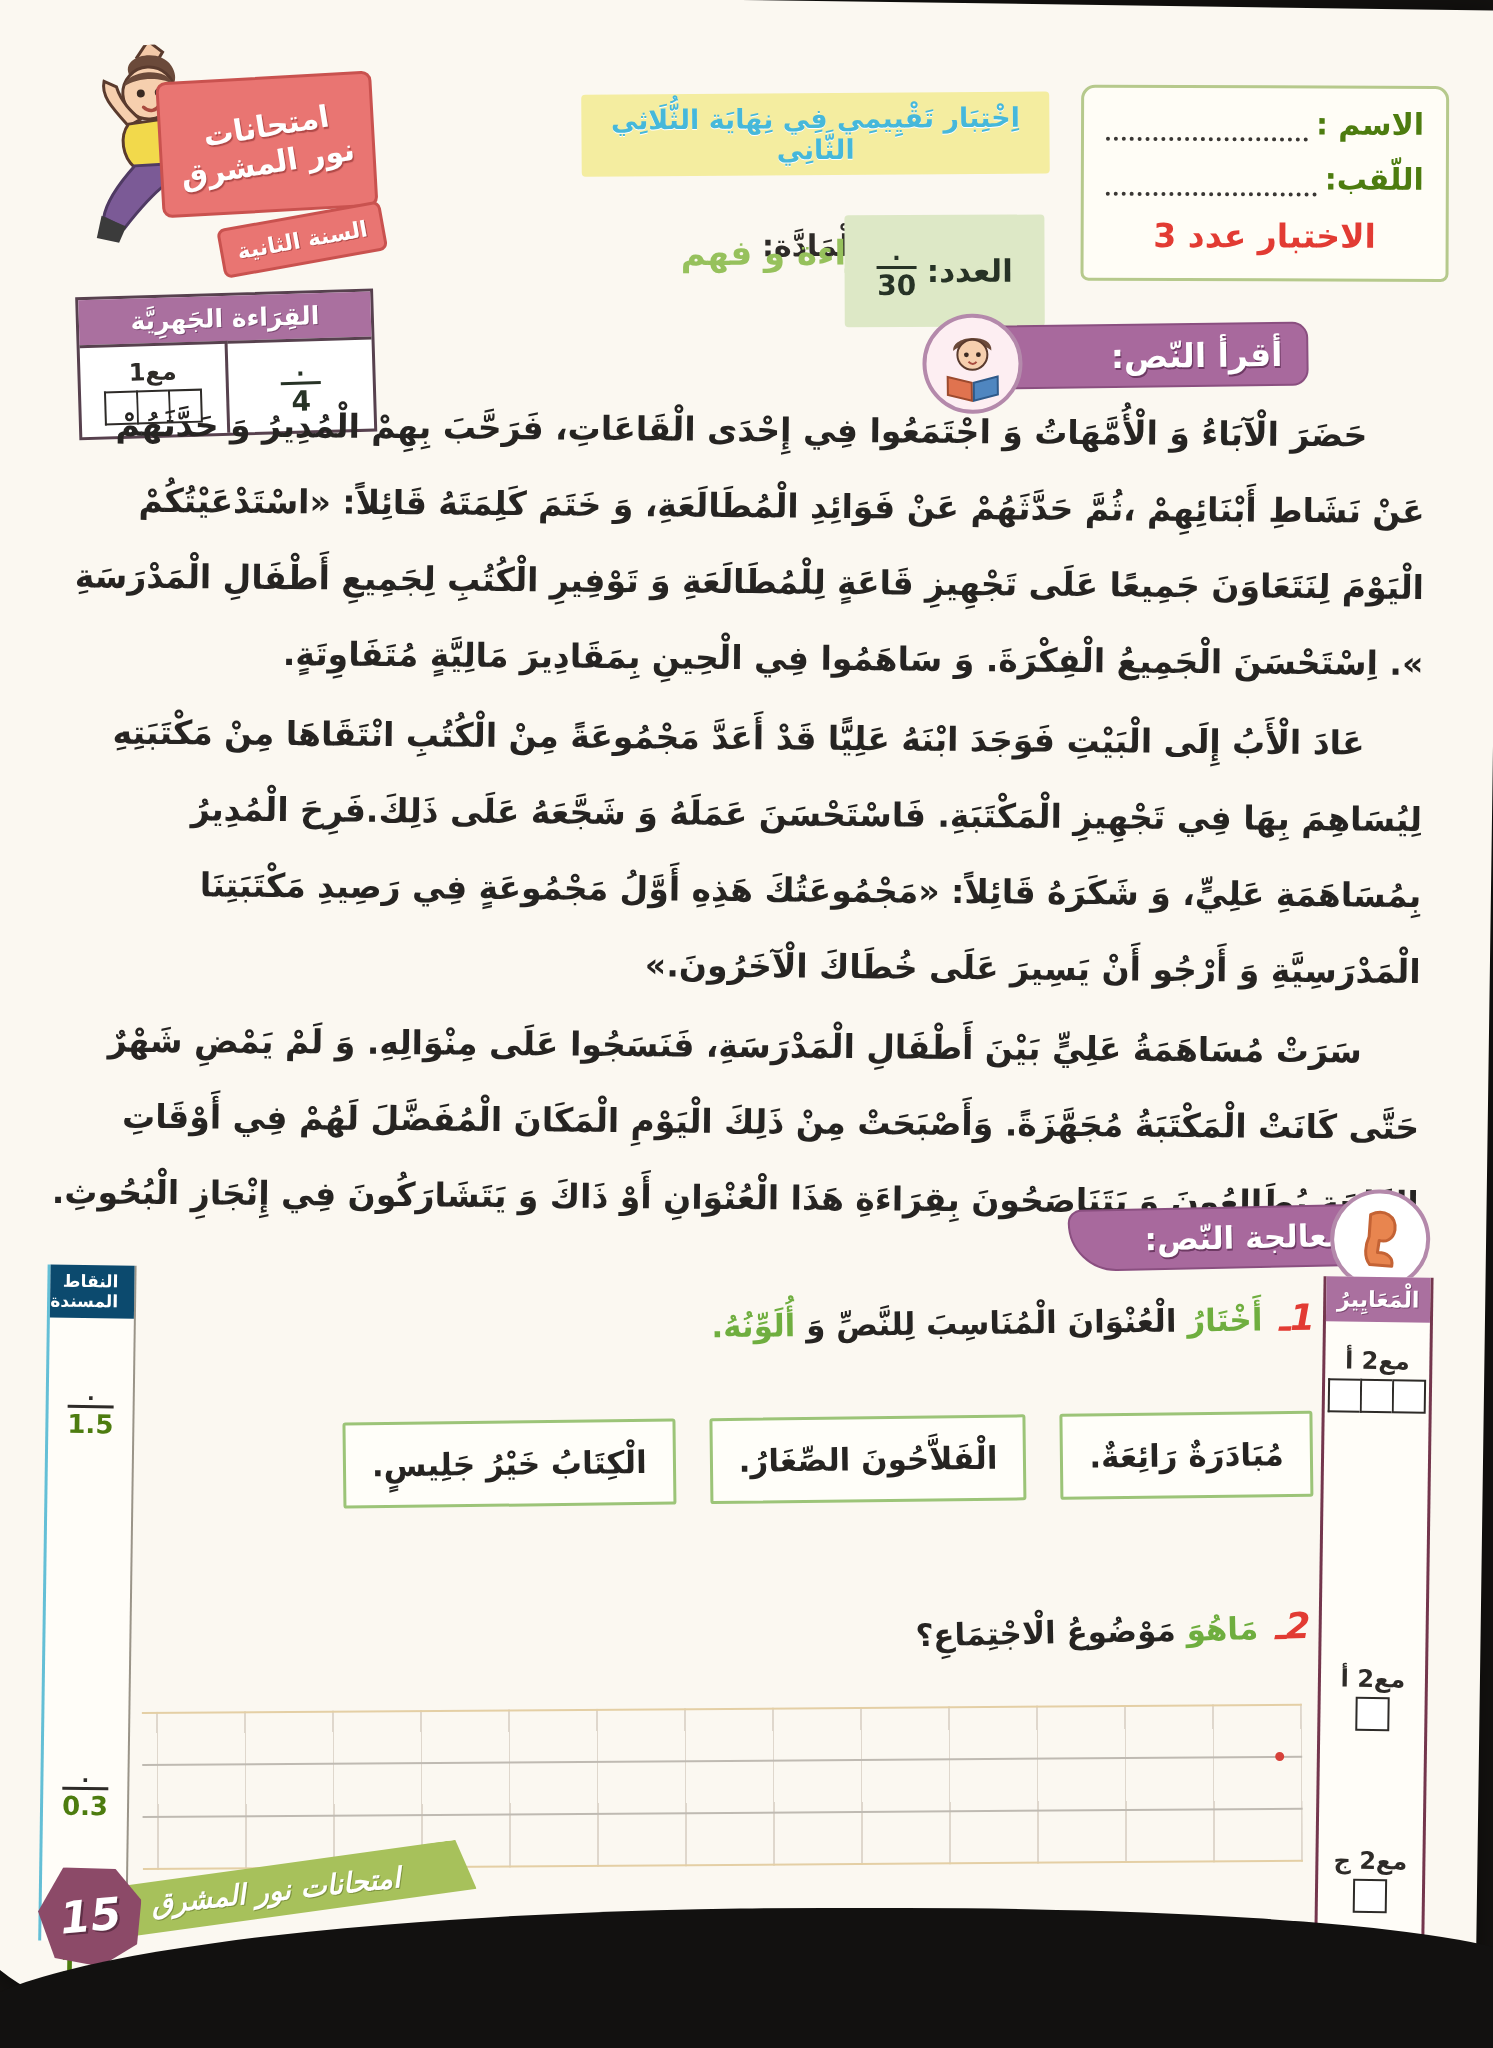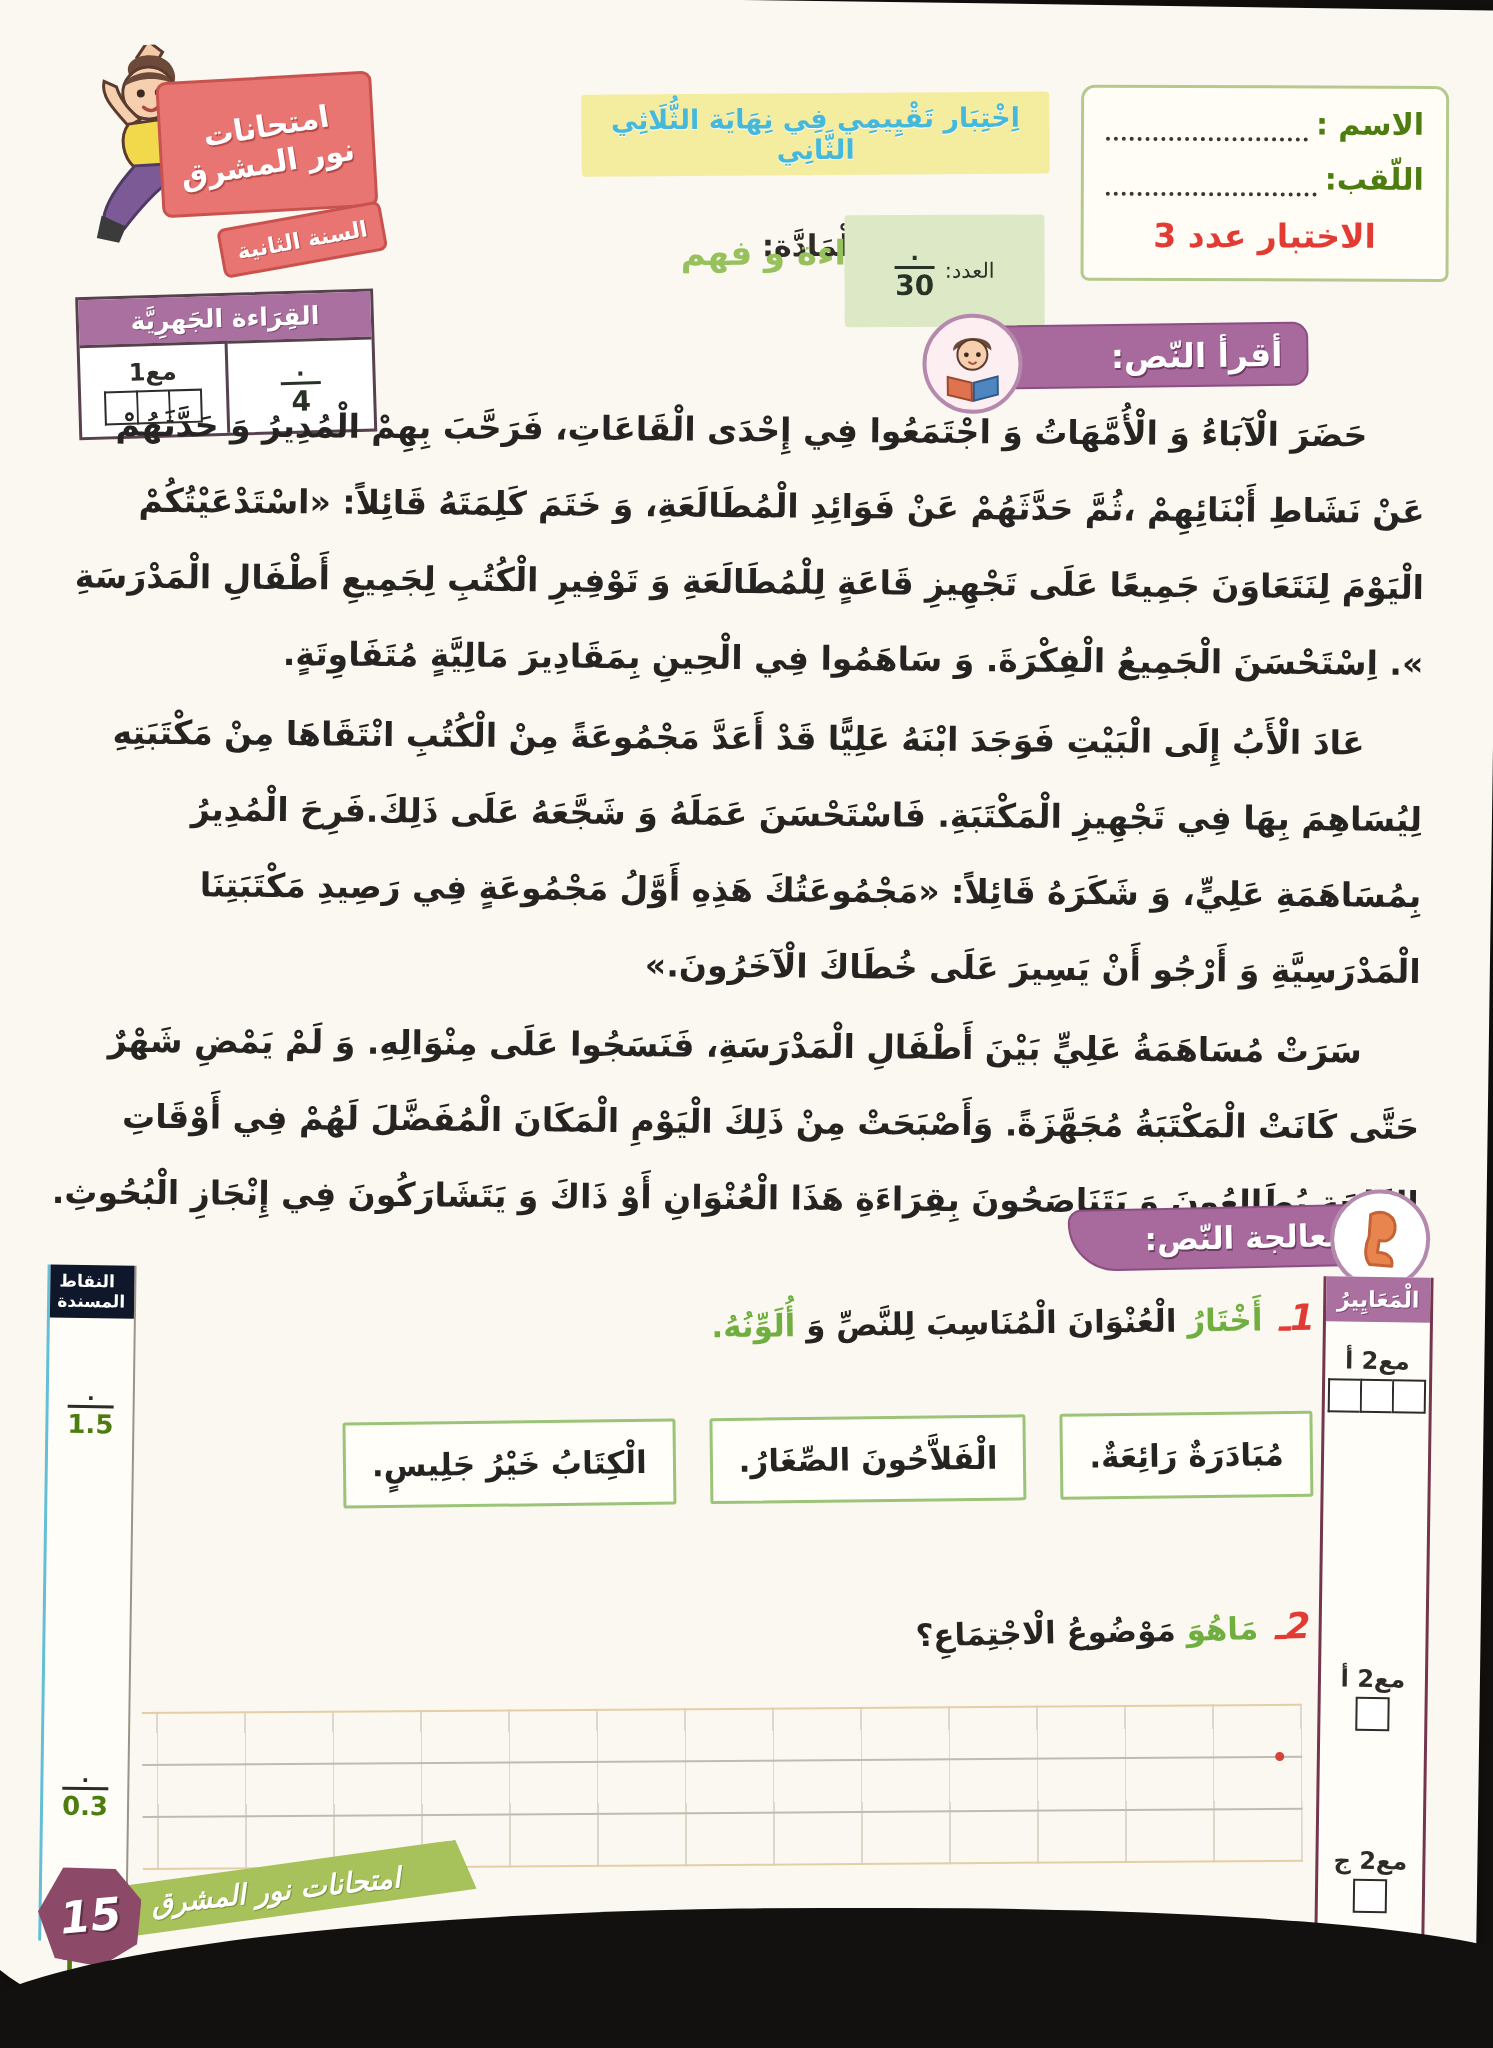--- a/index.html
+++ b/index.html
@@ -37,21 +37,21 @@
     background:#f4eda0;border-radius:4px;text-align:center;transform:rotate(-1.2deg);
   }
   .title-banner span{font-size:27px;font-weight:bold;color:#46b8da;text-shadow:0 1px 0 #fff;}
   .subject-label{position:absolute;top:185px;right:640px;font-size:30px;font-weight:bold;color:#2e2b28;transform:rotate(-1deg);margin-top:42px;}
   .subject-value{position:absolute;top:232px;right:610px;font-size:34px;font-weight:bold;color:#96c15c;transform:rotate(-1deg);}
   .score-box{
     position:absolute;top:212px;right:455px;left:auto;width:200px;height:112px;
     background:#dde8c6;border-radius:4px;display:flex;align-items:center;justify-content:center;gap:10px;
     transform:rotate(-1deg);
   }
-  .score-box .lbl{font-size:21px;font-weight:normal;color:#273326;}
+  .score-box .lbl{font-size:31px;font-weight:bold;color:#273326;}
   .fraction{display:inline-block;text-align:center;line-height:1;}
   .fraction .num{display:block;font-size:22px;font-weight:bold;color:#273326;padding:0 16px 2px;border-bottom:3px solid #273326;}
   .fraction .den{display:block;font-size:28px;font-weight:bold;color:#273326;padding-top:3px;}
 
   
   .logo{position:absolute;top:48px;left:80px;width:320px;height:250px;transform:rotate(-4deg);}
   .logo-sign{
     position:absolute;top:38px;left:95px;width:210px;height:130px;background:#e97572;
     border:3px solid #c9524f;border-radius:10px;display:flex;flex-direction:column;align-items:center;justify-content:center;
   }
@@ -105,21 +105,21 @@
     position:absolute;top:0;bottom:-30px;right:0;width:104px;
     border-right:3px solid #74364d;border-left:3px solid #74364d;background:#fffdf8;
   }
   .criteria-header{background:#aa709f;text-align:center;padding:10px 2px;}
   .criteria-header span{color:#fff;font-weight:bold;font-size:22px;text-shadow:1px 1px 0 #7c4a72;}
   .criteria-item{position:absolute;right:0;left:0;display:flex;flex-direction:column;align-items:center;}
   .points-col{
     position:absolute;top:6px;bottom:-20px;left:0;width:84px;
     border-left:3px solid #64bfd6;border-right:2px solid #9a9488;background:#fffdf8;
   }
-  .points-header{background:#0f172a;text-align:left;padding:6px 9px;line-height:1.2;}
+  .points-header{background:#0c4a6e;text-align:left;padding:6px 16px;line-height:1.2;}
   .points-header span{display:block;color:#fff;font-weight:bold;font-size:17px;}
   .points-item{position:absolute;left:0;right:0;text-align:center;}
   .points-item .fraction .num{border-bottom-color:#2e2b28;color:#2e2b28;font-size:20px;padding:0 18px 2px;}
   .points-item .fraction .den{color:#4d7c0f;font-size:26px;}
 
   .proc-main{position:absolute;top:0;bottom:0;right:118px;left:96px;}
   .question{font-size:31px;font-weight:bold;color:#262422;line-height:1.6;}
   .q-num{color:#e23b33;font-style:italic;font-size:36px;padding-left:6px;}
   .q-green{color:#6fae3f;}
   .q1{position:absolute;top:28px;right:0;left:0;transform:rotate(-1.5deg);}

